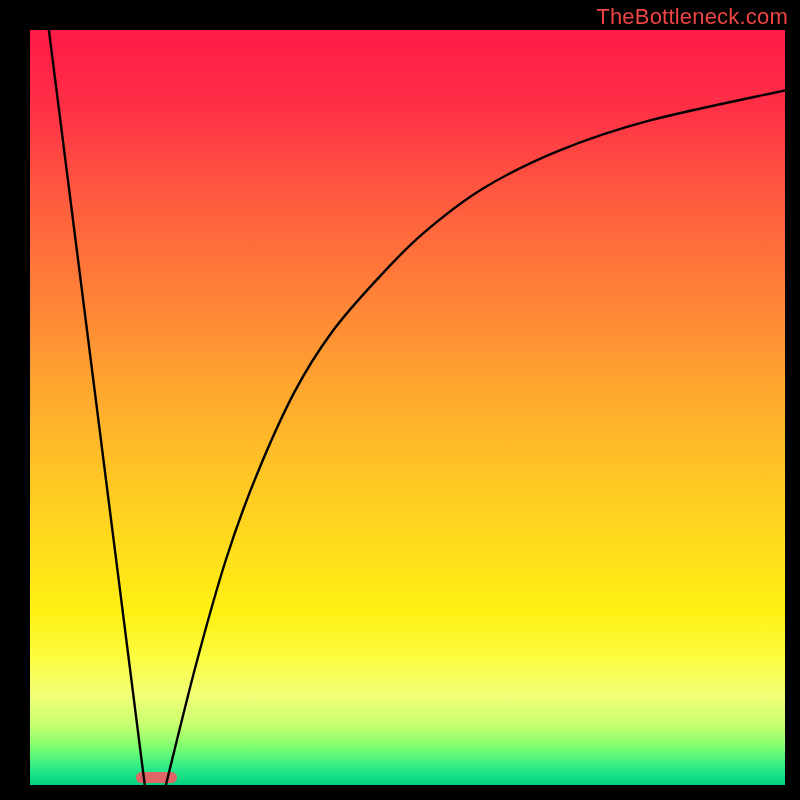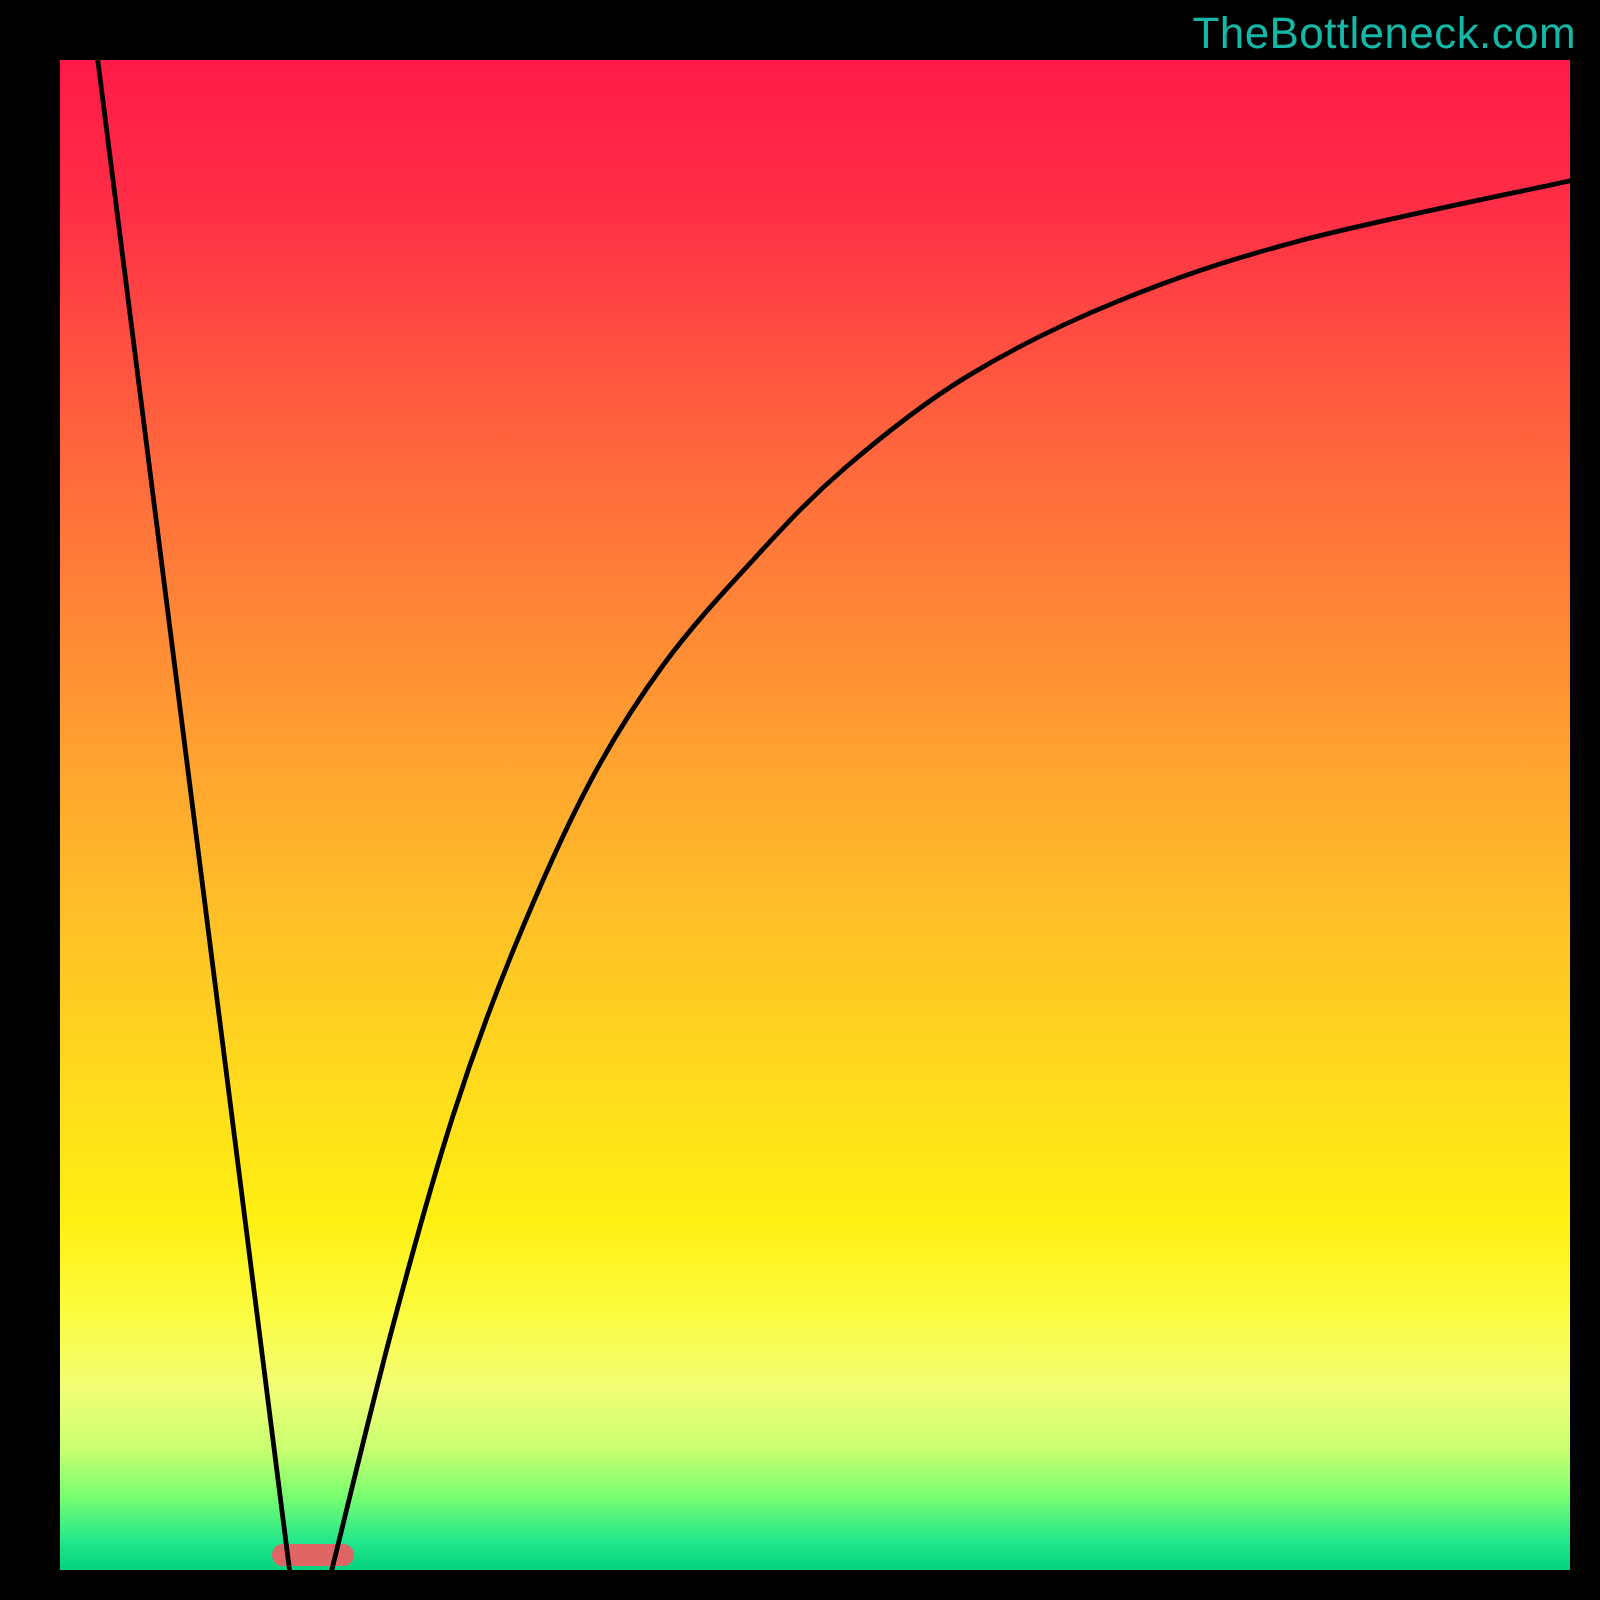--- a/index.html
+++ b/index.html
@@ -14,21 +14,21 @@
   .frame {
     position: relative;
     width: 800px;
     height: 800px;
     background: #000;
   }
   .watermark {
     position: absolute;
     top: 4px;
     right: 12px;
-    color: #14b8a6;
+    color: #ef4444;
     font-size: 22px;
     font-weight: 500;
     letter-spacing: 0.2px;
     z-index: 20;
     user-select: none;
     text-align: right;
   }
   .plot-area {
     position: absolute;
     left: 30px;

